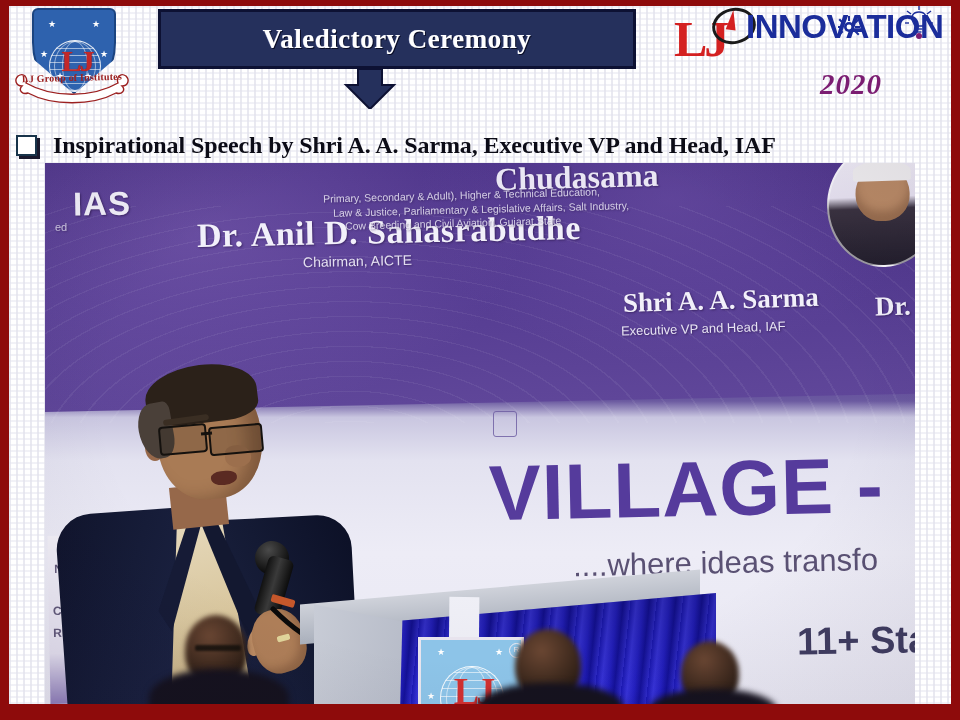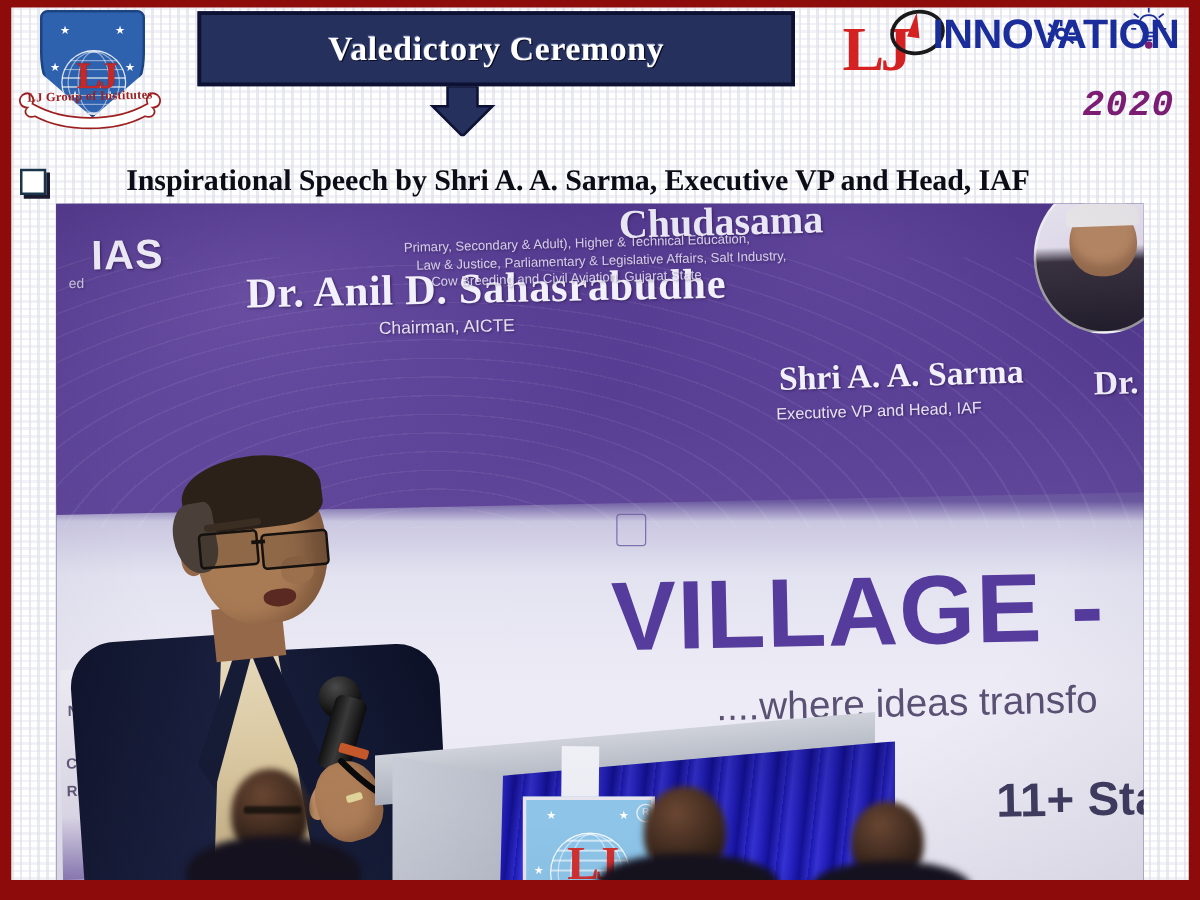--- a/index.html
+++ b/index.html
@@ -152,29 +152,29 @@
   .iv-bulb { position: absolute; left: 234px; top: 2px; width: 30px; height: 34px; }
   .iv-bulb svg { width: 30px; height: 34px; display: block; }
   .iv-village {
     position: absolute; left: 74px; top: 34px;
     font-family: "Liberation Sans", sans-serif;
     font-weight: bold; font-size: 40px; color: #7B1D72;
     letter-spacing: -1px; line-height: 1; white-space: nowrap;
   }
   .iv-2020 {
     position: absolute; left: 150px; top: 66px;
-    font-family: Liberation Mono, monospace;
+    font-family: Liberation Serif, serif;
     font-weight: bold; font-style: italic; font-size: 29px;
-    color: #7B1D72; letter-spacing: 1px; line-height: 1; margin-left: 46px;
+    color: #7B1D72; letter-spacing: 1px; line-height: 1;
   }
 
   
   .bullet-row {
     position: absolute; left: 16px; top: 130px; width: 920px; height: 30px;
-    display: flex; align-items: center; z-index: 12; gap: 48px;
+    display: flex; align-items: center; z-index: 12;
   }
   .bullet-marker {
     width: 17px; height: 17px;
     border: 2px solid #18344a;
     background: #ffffff;
     box-shadow: 3px 3px 0 #1a1a2e;
     margin-right: 16px; flex: none;
   }
   .bullet-text {
     font-family: "Liberation Serif", serif;

